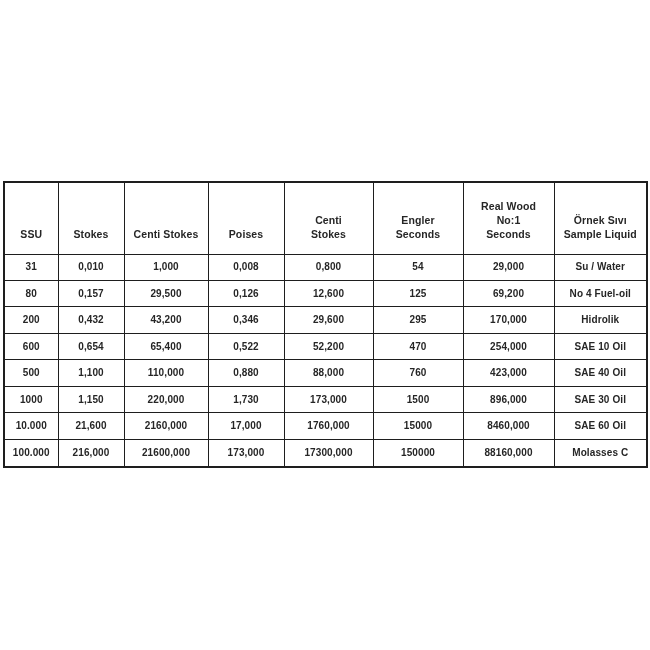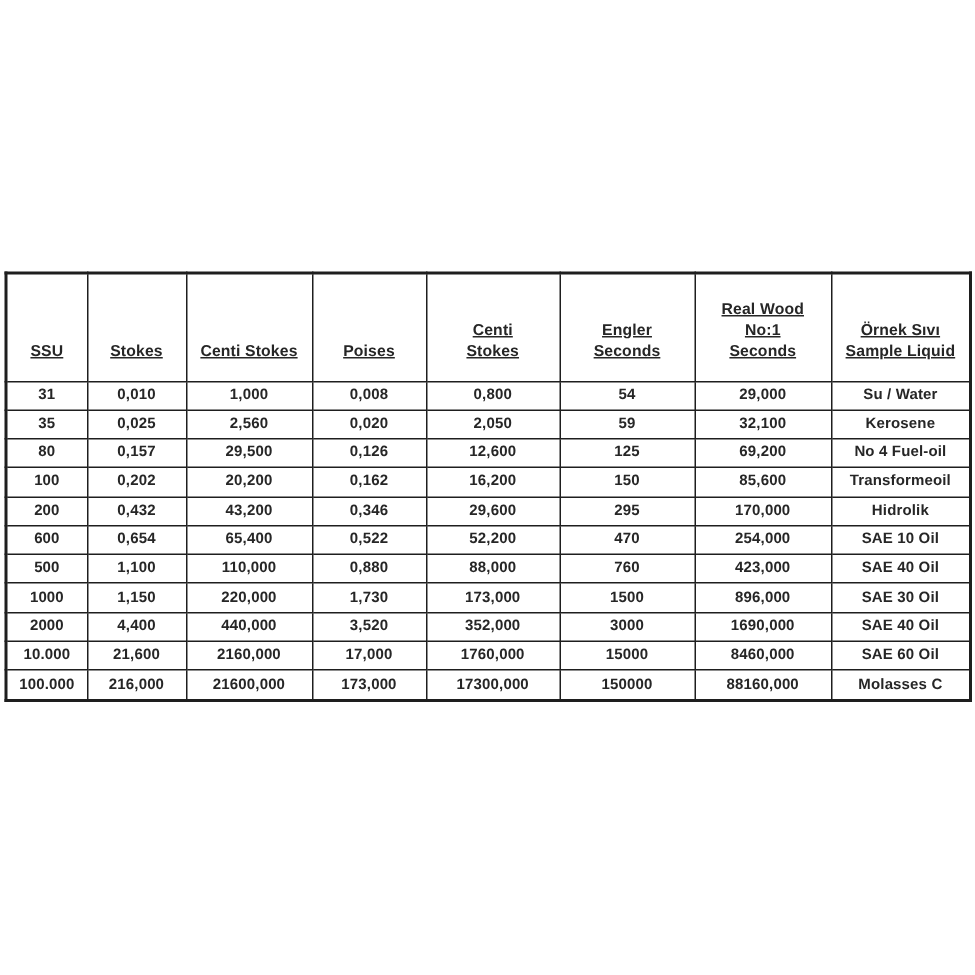--- a/index.html
+++ b/index.html
@@ -37,21 +37,20 @@
     box-sizing: border-box;
   }
   table.viscosity thead th {
     height: 72px;
     vertical-align: bottom;
     padding: 0 2px 13px 2px;
     font-size: 10.5px;
     line-height: 14px;
     white-space: pre-line;
     letter-spacing: 0.1px;
-    text-decoration: underline;
   }
   table.viscosity tbody td {
     font-size: 10px;
     line-height: 12px;
     padding: 0 1px;
     vertical-align: middle;
     letter-spacing: 0.1px;
   }
 </style>
 </head>
@@ -91,48 +90,28 @@
           <td>31</td>
           <td>0,010</td>
           <td>1,000</td>
           <td>0,008</td>
           <td>0,800</td>
           <td>54</td>
           <td>29,000</td>
           <td>Su / Water</td>
         </tr>
         <tr>
-          <td>35</td>
-          <td>0,025</td>
-          <td>2,560</td>
-          <td>0,020</td>
-          <td>2,050</td>
-          <td>59</td>
-          <td>32,100</td>
-          <td>Kerosene</td>
-        </tr>
-        <tr>
           <td>80</td>
           <td>0,157</td>
           <td>29,500</td>
           <td>0,126</td>
           <td>12,600</td>
           <td>125</td>
           <td>69,200</td>
           <td>No 4 Fuel-oil</td>
-        </tr>
-        <tr>
-          <td>100</td>
-          <td>0,202</td>
-          <td>20,200</td>
-          <td>0,162</td>
-          <td>16,200</td>
-          <td>150</td>
-          <td>85,600</td>
-          <td>Transformeoil</td>
         </tr>
         <tr>
           <td>200</td>
           <td>0,432</td>
           <td>43,200</td>
           <td>0,346</td>
           <td>29,600</td>
           <td>295</td>
           <td>170,000</td>
           <td>Hidrolik</td>
@@ -161,30 +140,20 @@
           <td>1000</td>
           <td>1,150</td>
           <td>220,000</td>
           <td>1,730</td>
           <td>173,000</td>
           <td>1500</td>
           <td>896,000</td>
           <td>SAE 30 Oil</td>
         </tr>
         <tr>
-          <td>2000</td>
-          <td>4,400</td>
-          <td>440,000</td>
-          <td>3,520</td>
-          <td>352,000</td>
-          <td>3000</td>
-          <td>1690,000</td>
-          <td>SAE 40 Oil</td>
-        </tr>
-        <tr>
           <td>10.000</td>
           <td>21,600</td>
           <td>2160,000</td>
           <td>17,000</td>
           <td>1760,000</td>
           <td>15000</td>
           <td>8460,000</td>
           <td>SAE 60 Oil</td>
         </tr>
         <tr>

